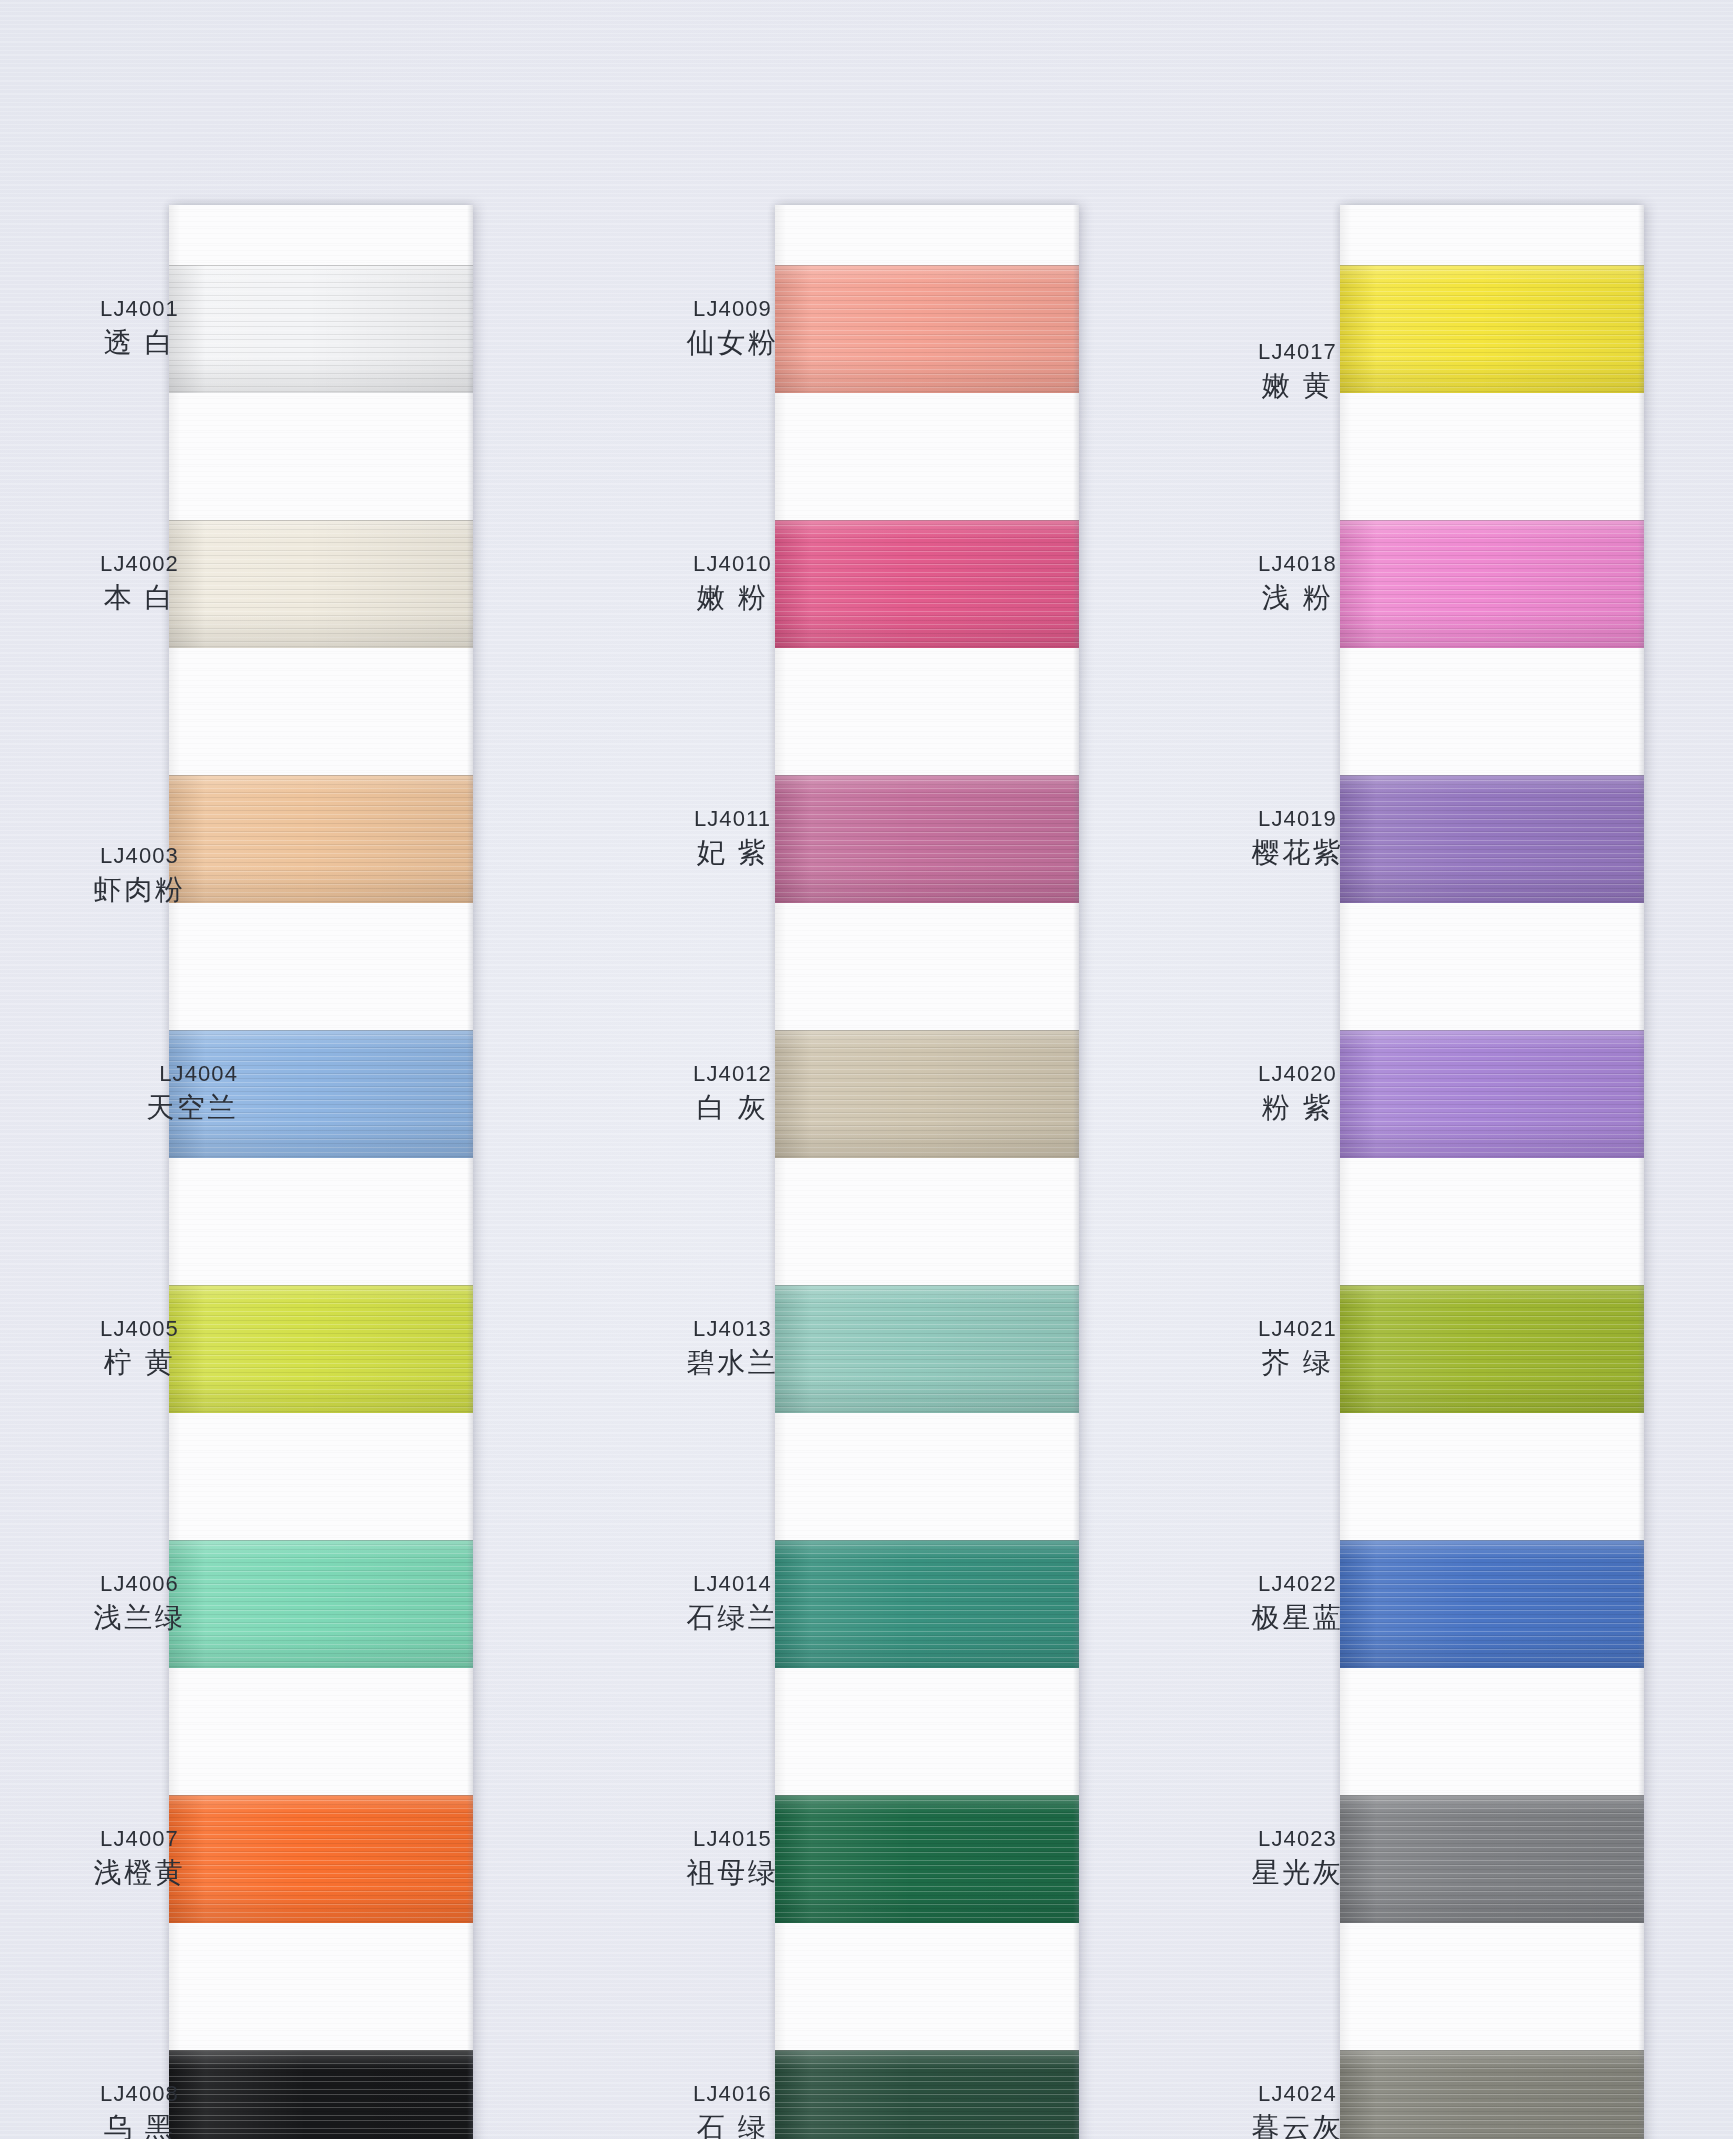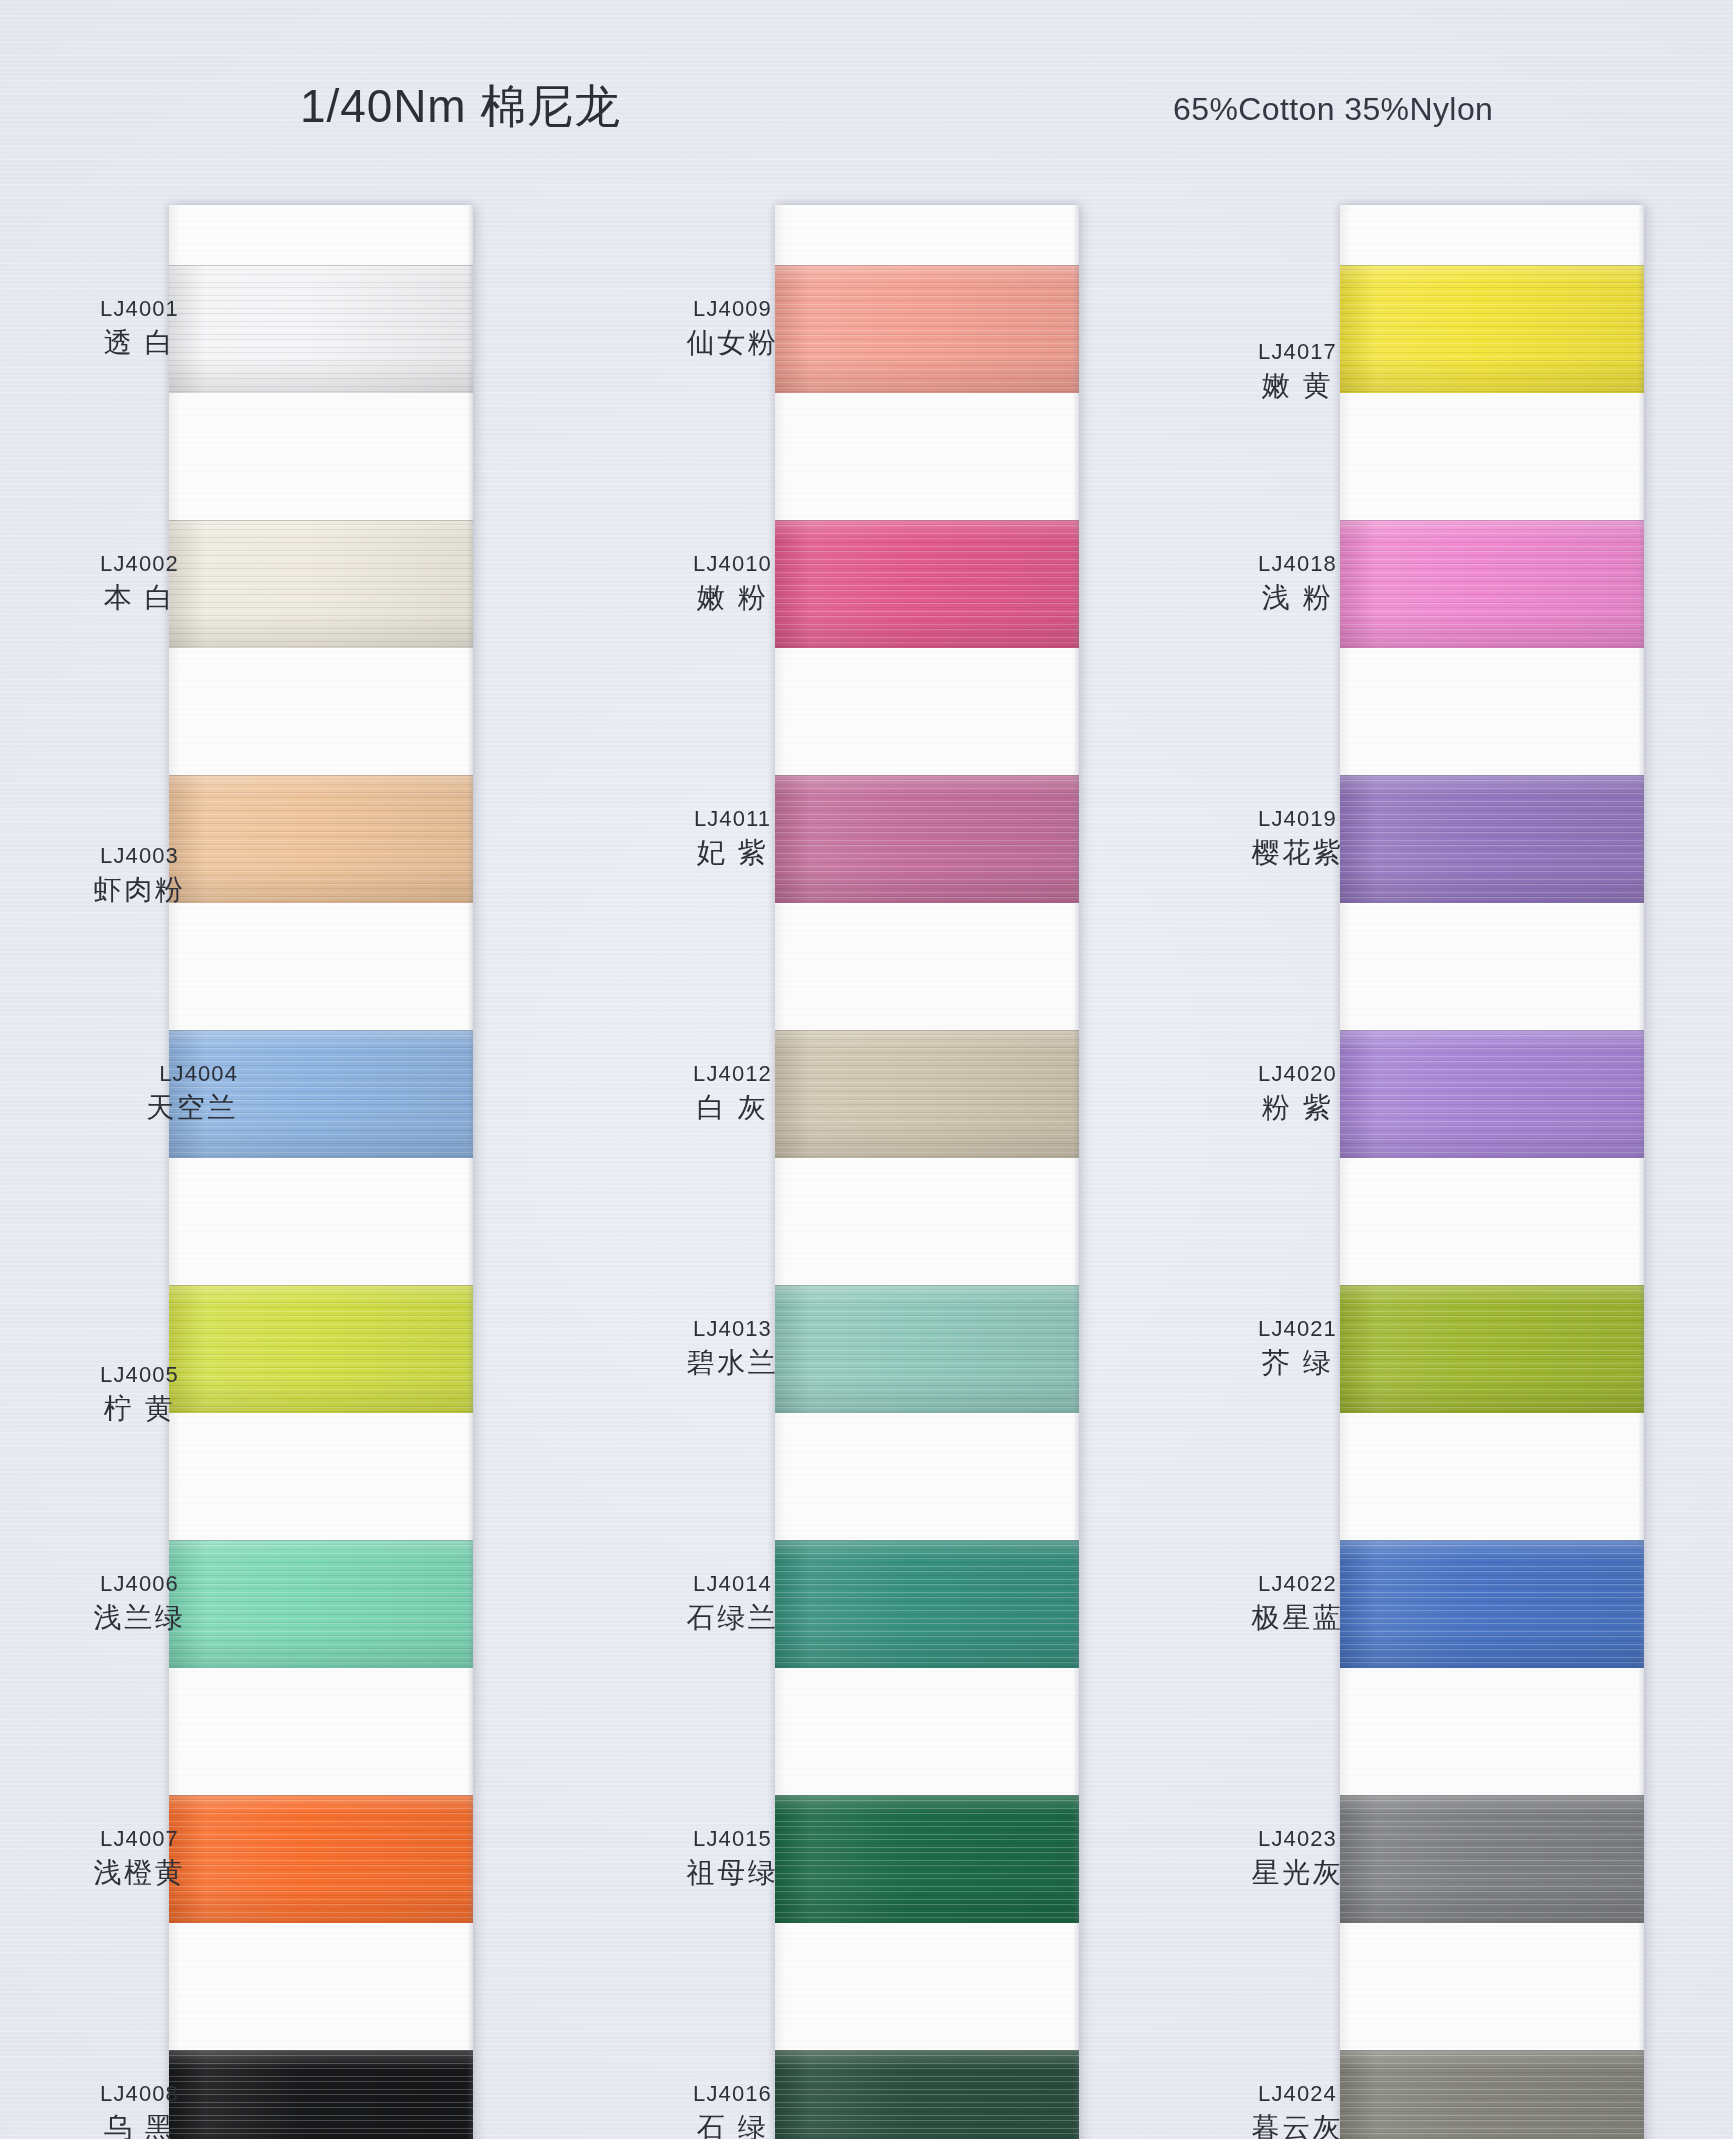--- a/index.html
+++ b/index.html
@@ -164,24 +164,20 @@
     white-space: nowrap;
   }
 </style>
 </head>
 <body>
 
 <div id="sheet">
   <div id="paper-bg"></div>
   <div id="paper-grain"></div>
 
-  <div id="header">
-    <div id="title-main">1/40Nm 棉尼龙</div>
-    <div id="title-comp">65%Cotton  35%Nylon</div>
-  </div>
 
   <div id="columns-host">
       <div class="column" style="left: 169px; top: 205px;">
         <div class="card-strip">
           <div class="strip-paper"></div>
           <div class="swatch" title="LJ4001 透  白" style="top: 60px; height: 128px;">
             <div class="fill" style="background: rgb(243, 244, 246);"></div>
             <div class="threads"></div>
             <div class="sheen"></div>
             <div class="topedge"></div>
@@ -238,21 +234,21 @@
           <span class="cname">本  白</span>
         </div>
         <div class="label" style="left: -128px; top: 601px; margin-top: 37px;">
           <span class="code">LJ4003</span>
           <span class="cname">虾肉粉</span>
         </div>
         <div class="label" style="left: -128px; top: 856px; text-align: right;">
           <span class="code">LJ4004</span>
           <span class="cname">天空兰</span>
         </div>
-        <div class="label" style="left: -128px; top: 1157px;">
+        <div class="label" style="left: -128px; top: 1111px;">
           <span class="code">LJ4005</span>
           <span class="cname">柠  黄</span>
         </div>
         <div class="label" style="left: -128px; top: 1366px;">
           <span class="code">LJ4006</span>
           <span class="cname">浅兰绿</span>
         </div>
         <div class="label" style="left: -128px; top: 1621px;">
           <span class="code">LJ4007</span>
           <span class="cname">浅橙黄</span>

